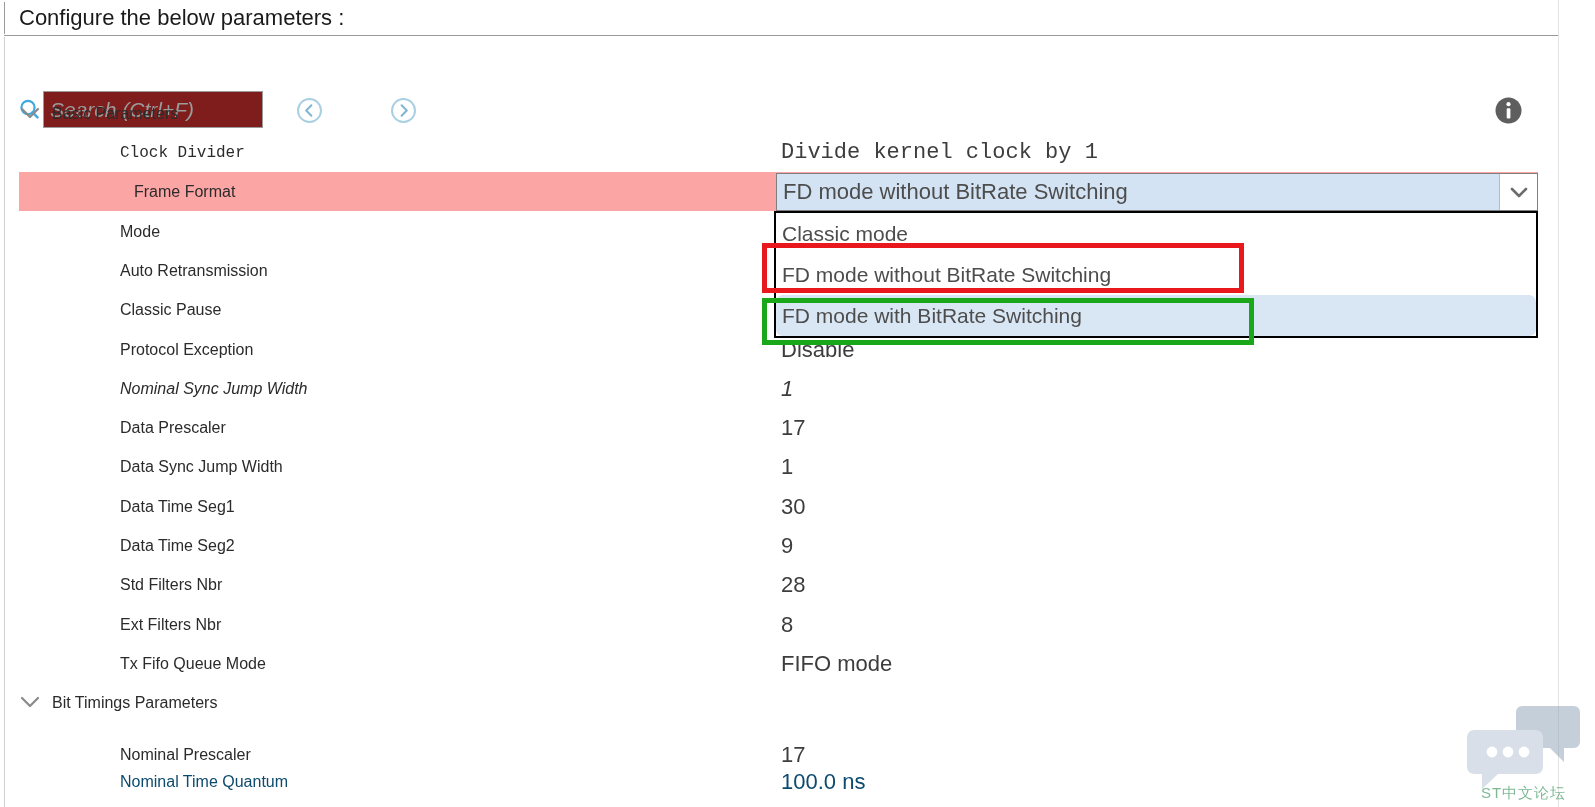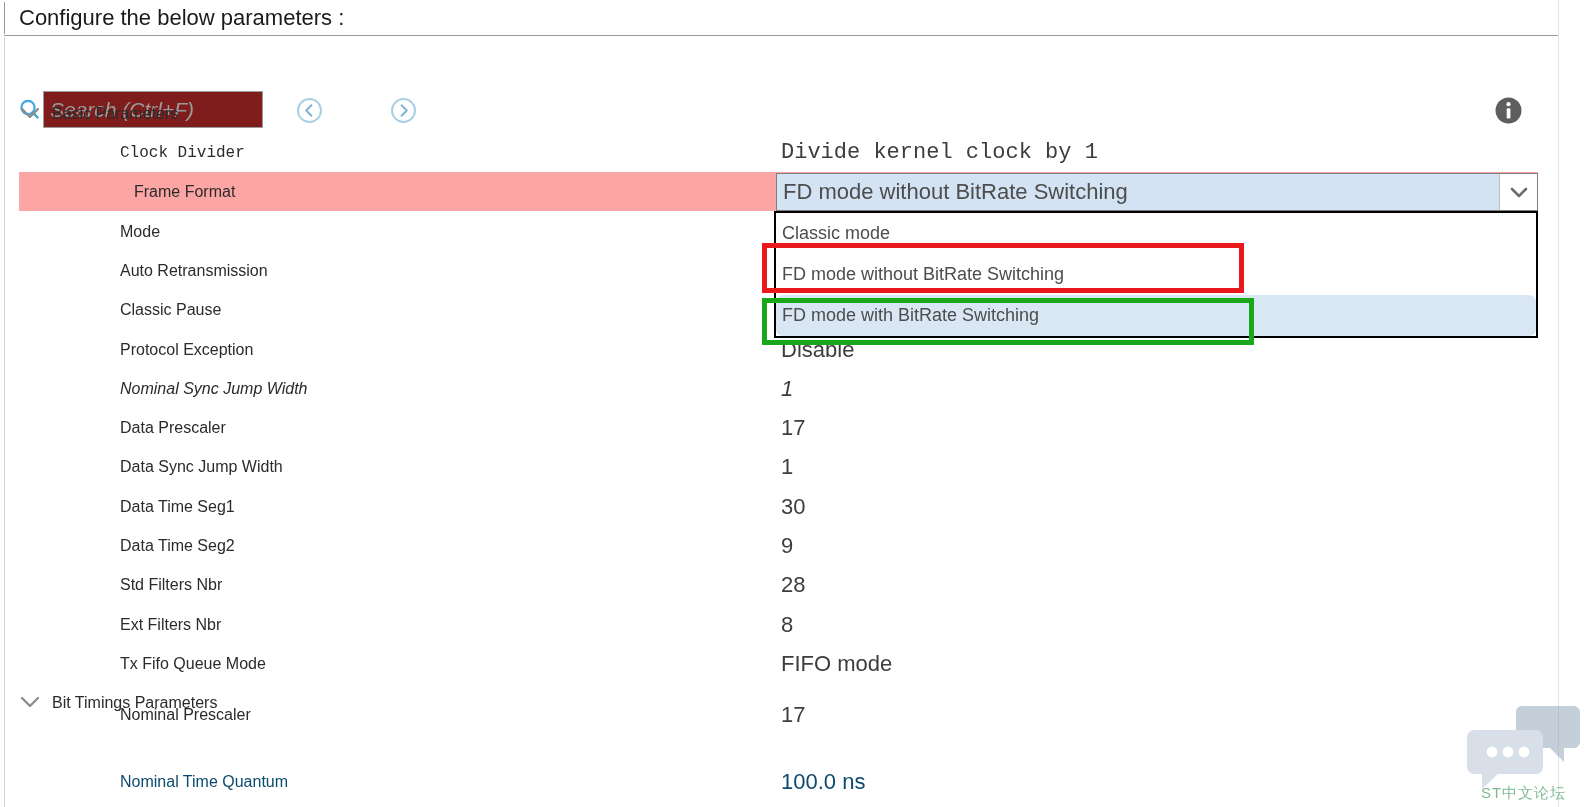--- a/index.html
+++ b/index.html
@@ -81,21 +81,21 @@
   }
 
   
   .dropdown {
     position:absolute; left:774px; top:211px; width:764px; height:127px;
     background:#ffffff; border:2px solid #000000; z-index:20;
   }
   .dd-item {
     position:absolute; left:0; width:760px; height:41px;
     display:flex; align-items:center;
-    font-size:18px; color:#4d4d4d; padding-left:6px; white-space:nowrap;text-align:center;
+    font-size:21px; color:#4d4d4d; padding-left:6px; white-space:nowrap;text-align:center;
   }
   .dd-item.hl { background:#d9e7f5;border-radius:7px; }
 
   
   .annot { position:absolute; z-index:30; pointer-events:none; }
   .annot.red   { left:762px; top:243px; width:482px; height:50px; border:5px solid #e8181c; }
   .annot.green { left:762px; top:298px; width:492px; height:47px; border:5px solid #1aa71a; }
 
   
   .scroll-track {
@@ -216,21 +216,21 @@
       <div class="row param" style="top: 550px;">
         <span class="label">Tx Fifo Queue Mode</span>
         <span class="value">FIFO mode</span>
       </div>
       <div class="row group" style="top: 589px;">
         <span class="chev"><svg width="22" height="14" viewBox="0 0 22 14">
             <polyline points="3,3 11,11 19,3" fill="none" stroke="#8a8a8a" stroke-width="2.2" stroke-linecap="round" stroke-linejoin="round"></polyline>
           </svg></span>
         <span class="label">Bit Timings Parameters</span>
       </div>
-      <div class="row param" style="top: 601px; text-decoration: underline;">
+      <div class="row param" style="top: 641px; text-decoration: underline;">
         <span class="label">Nominal Prescaler</span>
         <span class="value">17</span>
       </div>
       <div class="row param disabled" style="top: 668px;">
         <span class="label">Nominal Time Quantum</span>
         <span class="value">100.0 ns</span>
       </div>
     </div>
 
   <div class="combo">

